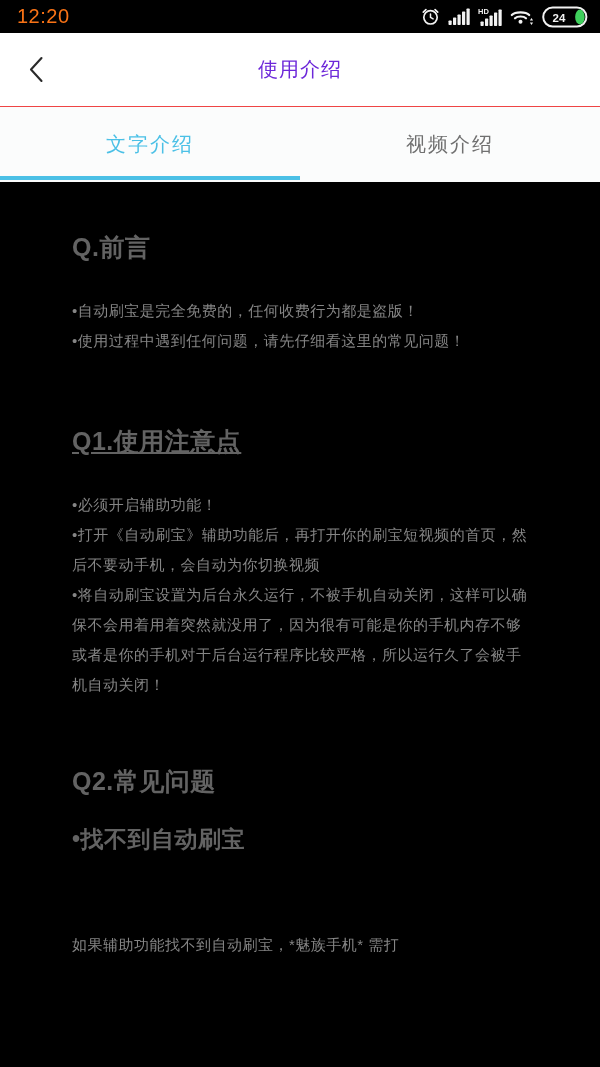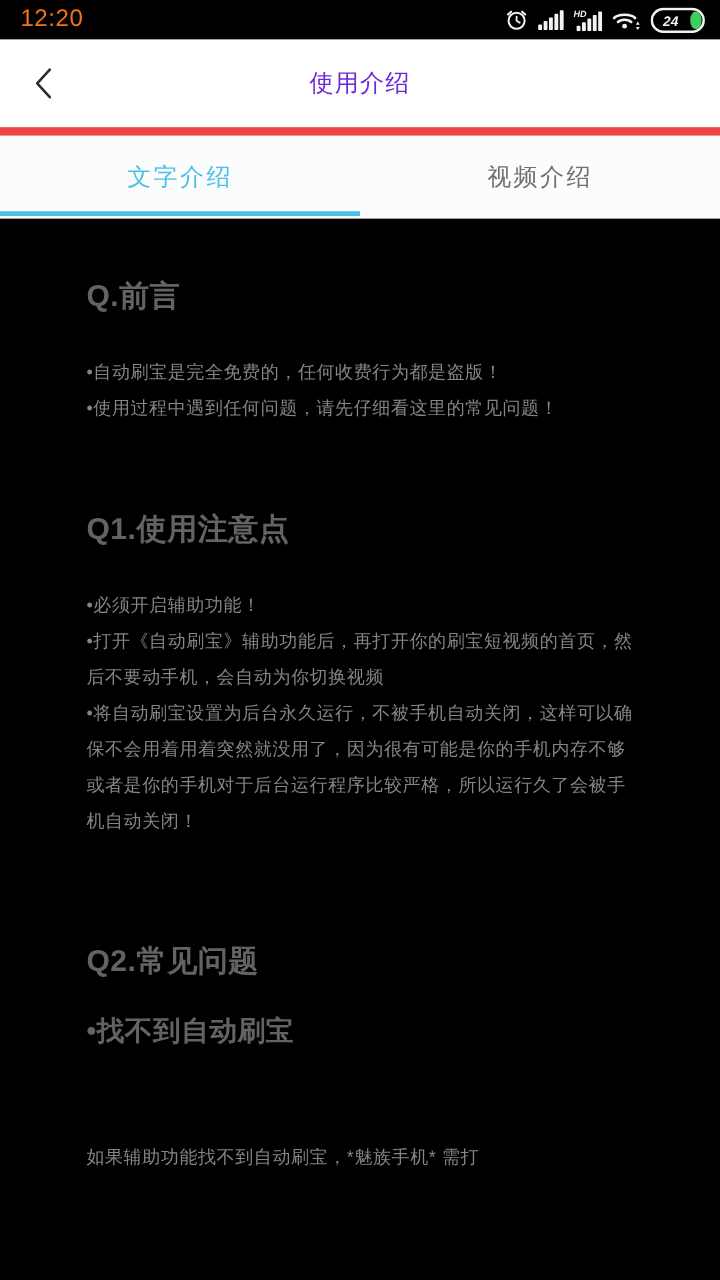--- a/index.html
+++ b/index.html
@@ -19,21 +19,21 @@
   
   .status-bar {
     height: 33px; flex: 0 0 33px;
     background: #000000;
     color: #f97316;
     display: flex; align-items: center;
     padding: 0 12px 0 17px;
   }
   .status-time { font-size: 20px; letter-spacing: 0.5px; }
   .status-spacer { flex: 1; }
-  .status-icons { display: flex; align-items: center; gap: 7px; font-style: italic; }
+  .status-icons { display: flex; align-items: center; gap: 7px; }
   .status-icons svg { display: block; }
 
   
   .header {
     height: 73px; flex: 0 0 73px;
     background: #ffffff;
     position: relative;
     display: flex; align-items: center; justify-content: center;
   }
   .back-button {
@@ -44,21 +44,21 @@
   }
   .page-title {
     font-size: 20px; font-weight: 500; color: #6d28d9;
     letter-spacing: 1px;
   }
 
   
   .tabbar {
     height: 76px; flex: 0 0 76px;
     background: #fbfcfc;
-    border-top: 7px solid #ef4444;
+    border-top: 1px solid #ef4444;
     display: flex;
     position: relative;
   }
   .tab {
     flex: 1 1 50%;
     display: flex; align-items: center; justify-content: center;
     font-size: 20px;
     letter-spacing: 2px;
     color: #707070;
     cursor: pointer;
@@ -77,22 +77,22 @@
     background: #000000;
     padding: 48px 64px 0 72px;
     overflow: hidden;
   }
   .section-heading {
     font-size: 25px; line-height: 34px;
     font-weight: 700;
     color: #636363;
     letter-spacing: 0.5px;
   }
-  .section-heading.gap-lg { margin-top: 68px; }
-  .section-heading.gap-lg2 { margin-top: 84px; }
+  .section-heading.gap-lg { margin-top: 68px; text-decoration: underline; }
+  .section-heading.gap-lg2 { margin-top: 64px; }
   .body-text {
     margin-top: 32px;
     font-size: 15px; line-height: 30px;
     color: #858585;
     white-space: pre-line;
     letter-spacing: 0.5px;
   }
   .sub-heading {
     margin-top: 26px;
     font-size: 23px; line-height: 30px;

